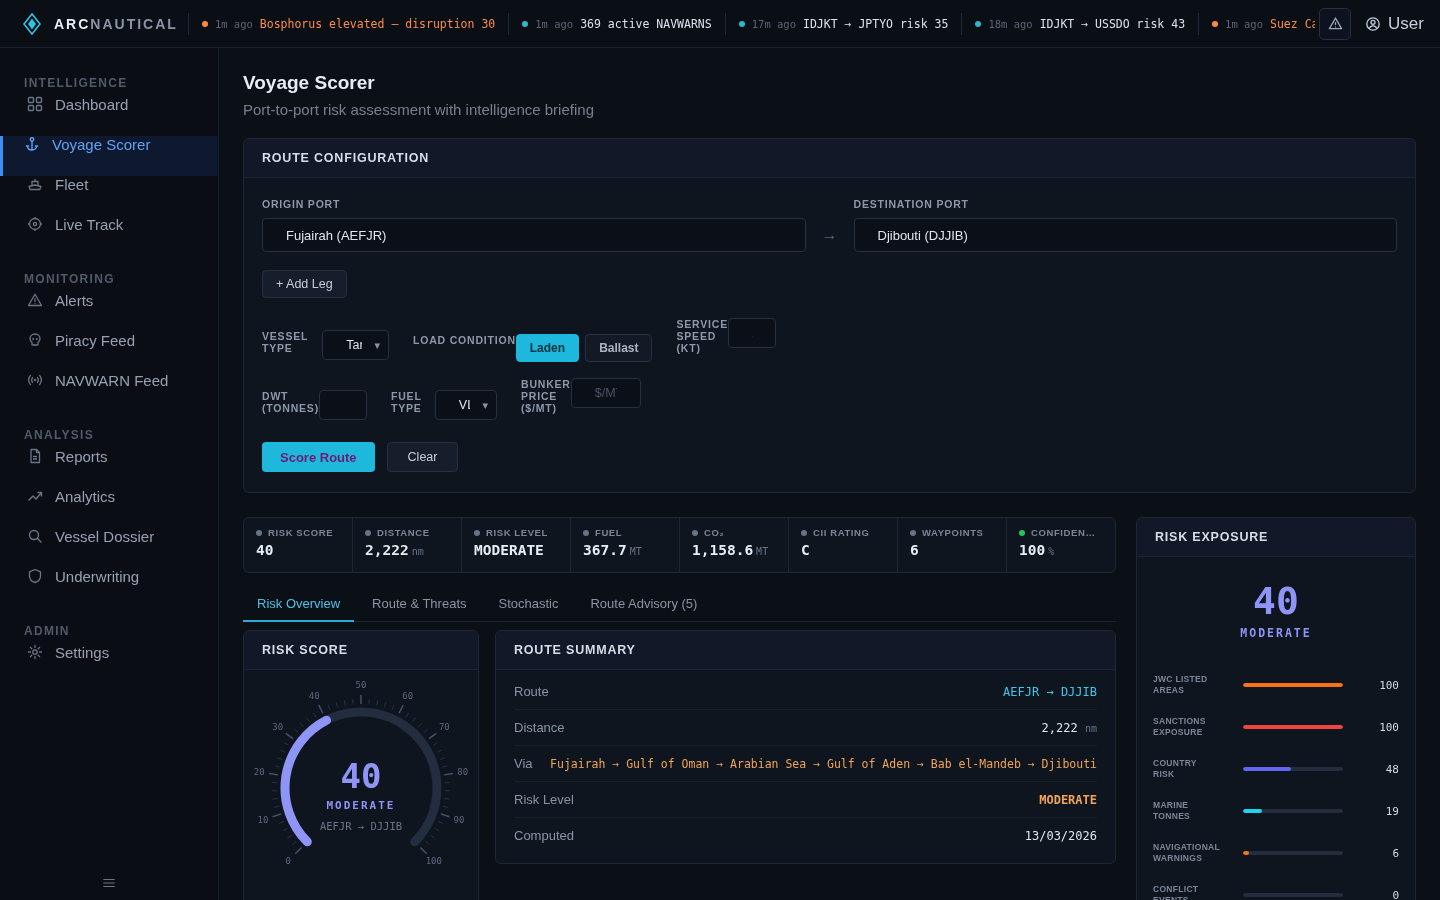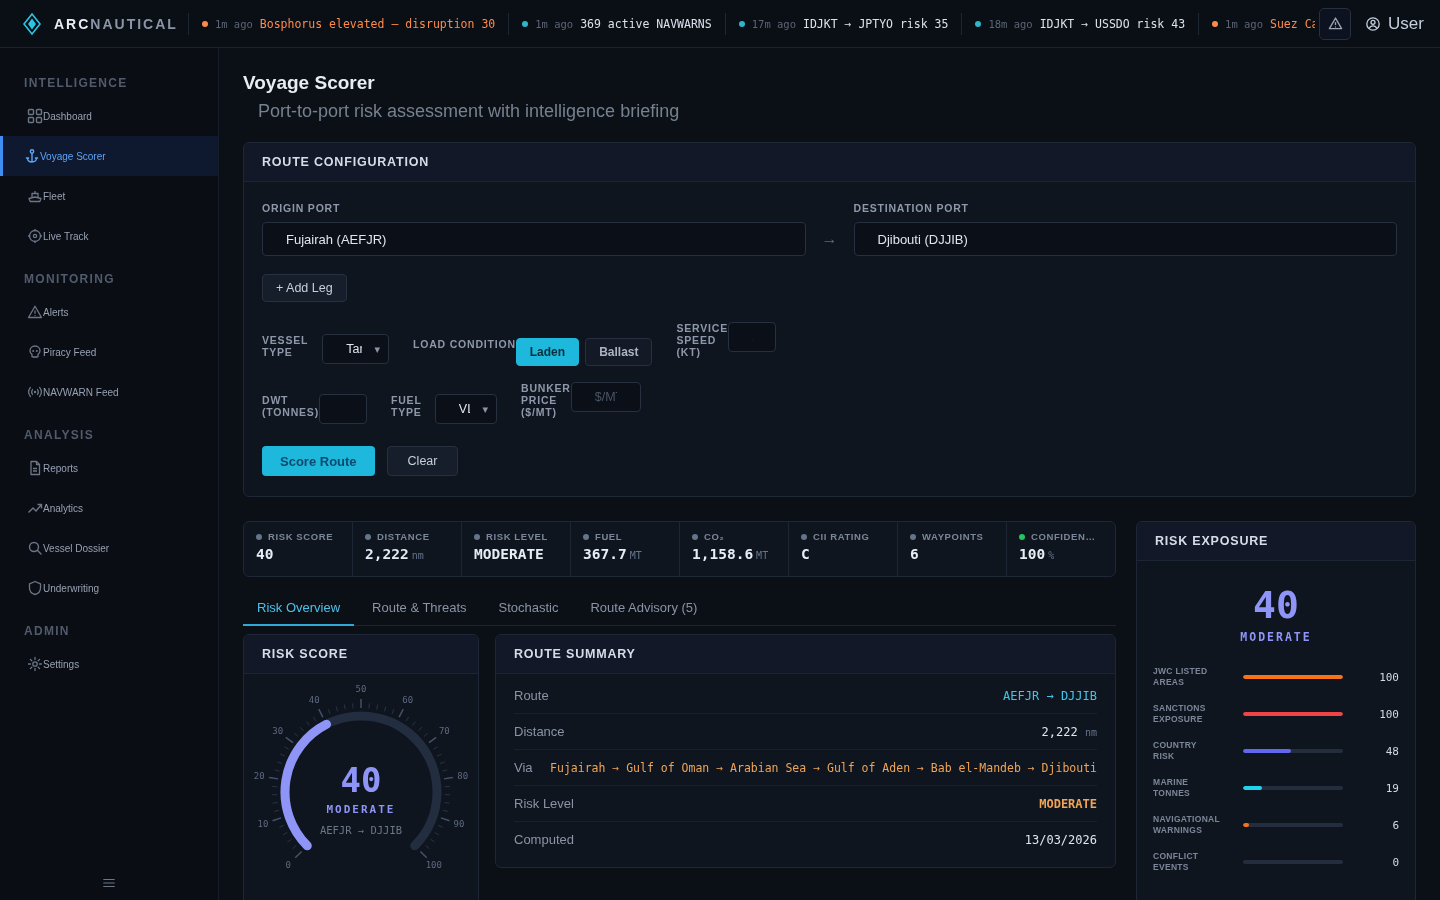--- a/index.html
+++ b/index.html
@@ -23,31 +23,31 @@
     display:flex; align-items:center; justify-content:center; color:#9aa4b4; background:#0d1220;
     margin:0 14px 0 4px; cursor:pointer; flex:none; }
   .user-chip { display:flex; align-items:center; gap:7px; color:#c6cfdb; font-size:17px; cursor:pointer; flex:none; }
 
   
   .shell { display:flex; height:852px; }
   .sidebar { width:219px; flex:none; background:#0a0d14; border-right:1px solid #161d2a;
     padding-top:12px; position:relative; }
   .nav-title { font-size:12px; letter-spacing:1.3px; color:#515b6b; font-weight:700;
     margin:16px 0 6px 24px; }
-  .nav-item { display:flex; align-items:center; height:40px; padding-left:24px;
-    color:#97a1b2; font-size:10px; cursor:pointer; border-left:3px solid transparent; }
+  .nav-item { display:flex; gap:12px; height:40px; padding-left:24px;
+    color:#97a1b2; font-size:15px; cursor:pointer; border-left:3px solid transparent; }
   .nav-item svg { color:#6b7687; }
   .nav-item.active { background:#0e1930; border-left-color:#3f8cf3; color:#5ea3f5; padding-left:21px; }
   .nav-item.active svg { color:#5ea3f5; }
   .sidebar-burger { position:absolute; bottom:10px; left:0; right:0; display:flex;
     justify-content:center; color:#6b7687; cursor:pointer; }
 
   .main { flex:1; padding:24px; overflow:hidden; }
   .page-title { font-size:19px; font-weight:700; color:#e8edf4; }
-  .page-sub { font-size:18px; color:#76808f; margin-top:7px;margin-left:15px; }
+  .page-sub { font-size:15px; color:#76808f; margin-top:7px; }
 
   .card { background:#0f151f; border:1px solid #1e2736; border-radius:6px; }
   .card-header { padding:12px 18px; background:#121827; border-bottom:1px solid #1c2534;
     font-size:12.5px; font-weight:700; letter-spacing:.8px; color:#d6dde8;
     border-radius:6px 6px 0 0; }
 
   
   .route-card { margin-top:20px; }
   .route-body { padding:20px 18px; }
   .f-label { font-size:10.5px; font-weight:700; letter-spacing:.8px; color:#8e98aa; margin-bottom:8px; }
@@ -67,21 +67,21 @@
   .ctrl { display:flex; }
   .selwrap { position:relative; }
   .selwrap select { appearance:none; -webkit-appearance:none; padding-right:26px; }
   .selwrap::after { content:"▾"; position:absolute; right:9px; top:50%; transform:translateY(-55%);
     color:#8b95a7; font-size:11px; pointer-events:none; }
   .seg { display:flex; gap:6px; }
   .seg-btn { font-size:12px; font-weight:700; padding:6px 13px; border-radius:4px;
     background:#131a26; border:1px solid #27303f; color:#aab4c4; cursor:pointer; }
   .seg-btn.on { background:#1db8dc; border-color:#1db8dc; color:#06303c; }
   .actions { display:flex; gap:12px; margin-top:20px; }
-  .btn-primary { background:#1db8dc; color:#0c4a6e; font-weight:700; font-size:13px;
+  .btn-primary { background:#1db8dc; color:#701a75; font-weight:700; font-size:13px;
     height:30px; padding:0 18px; }
   .btn-clear { height:30px; padding:0 20px; }
 
   
   .content-cols { display:flex; gap:20px; margin-top:24px; align-items:flex-start; }
   .left-col { width:873px; flex:none; }
   .right-col { width:280px; flex:none; }
   .stats-card { display:flex; height:56px; }
   .stat-cell { flex:1; padding:9px 12px 7px; border-right:1px solid #1d2635; min-width:0; }
   .stat-cell:last-child { border-right:none; }
@@ -124,21 +124,21 @@
   .tone-amber-bold { color:#f0a455; font-weight:700; }
   .sum-unit { color:#64748b; font-size:10px; }
 
   
   .exposure-score { text-align:center; padding:22px 0 14px; }
   .exp-big { font-family:"DejaVu Sans Mono", monospace; font-size:38px; font-weight:700; color:#8e95f7; }
   .exp-level { font-family:"DejaVu Sans Mono", monospace; font-size:11.5px; font-weight:700;
     letter-spacing:2px; color:#8e95f7; margin-top:3px; }
   .exp-list { padding:4px 16px 20px; }
   .exposure-row { display:grid; grid-template-columns:64px 1fr 30px; gap:26px; align-items:center;
-    min-height:30px; margin-bottom:7px; }
+    min-height:30px; margin-bottom:7px;margin-top:12px; }
   .exp-label { font-size:8.5px; font-weight:700; letter-spacing:.3px; color:#7b8698; line-height:1.35; }
   .exp-track { height:4px; border-radius:2px; background:#232d3e; overflow:hidden; }
   .exp-fill { height:4px; border-radius:2px; width:0; }
   .exp-value { font-family:"DejaVu Sans Mono", monospace; font-size:11px; color:#d3dae4; text-align:right; }
 
   svg.ic { display:block; }
 </style>
 </head>
 <body>
 

